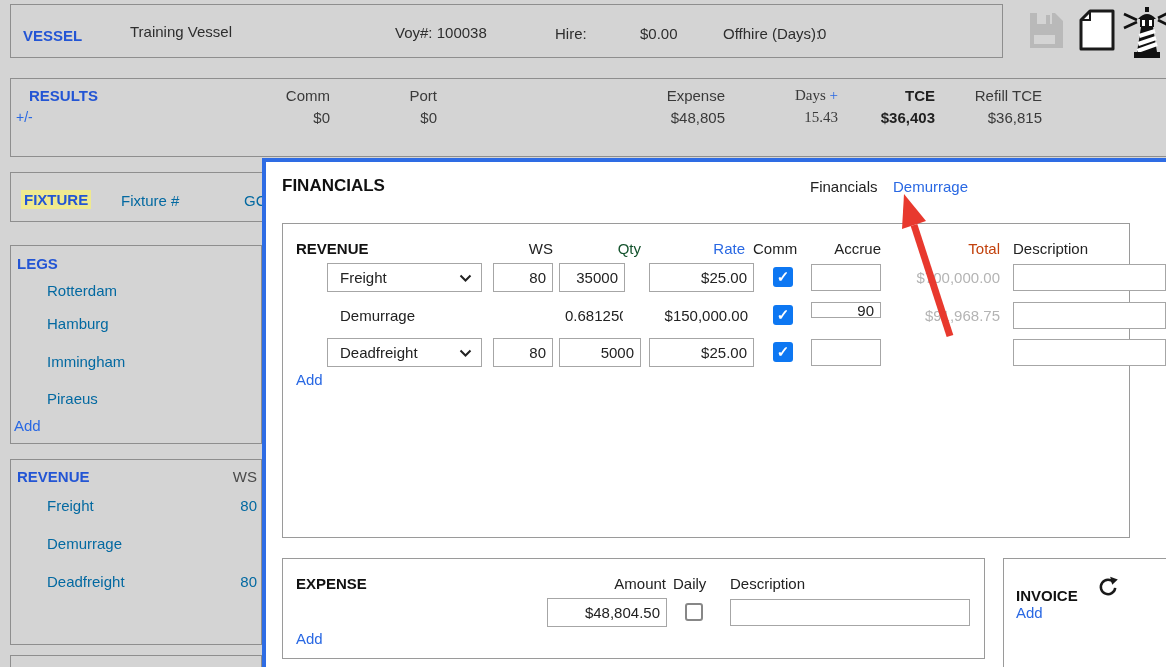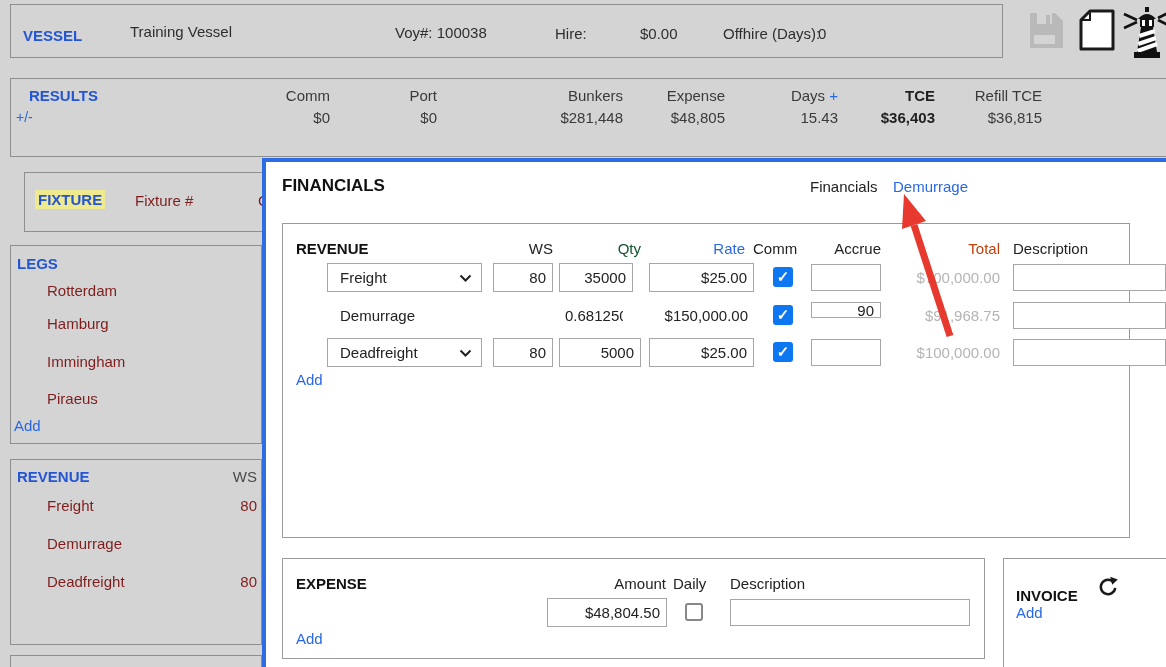--- a/index.html
+++ b/index.html
@@ -7,21 +7,21 @@
   .screen {
     position:relative; width:1166px; height:667px; overflow:hidden;
     background:#d4d4d4; font-family:"Liberation Sans",sans-serif;
     font-size:15px; color:#3a3a3a;
   }
   .abs { position:absolute; }
   .gbox { position:absolute; border:1px solid #8e8e8e; background:#d4d4d4; }
   .wbox { position:absolute; border:1px solid #9a9a9a; background:#fff; }
   .blue-bold { color:#2355d4; font-weight:bold; }
   .link { color:#2968e3; cursor:pointer; }
-  .grey { color:#7f1d1d; }
+  .grey { color:#0369a1; }
   .dark { color:#2e2e2e; }
   .bold { font-weight:bold; }
   .tr { text-align:right; }
   .muted { color:#b4b4b4; }
   .nowrap { white-space:nowrap; }
   .main-panel {
     position:absolute; left:262px; top:158px; width:908px; height:515px;
     background:#fff; border-top:4px solid #2e6ce4; border-left:4px solid #2e6ce4;
   }
   .tbox {
@@ -98,43 +98,39 @@
     <span class="abs link" style="left:5px; top:30px; font-size:14px;">+/-</span>
 
     <div class="col" style="left:219px; width:100px;">
       <span class="cl">Comm</span>
       <span class="cv">$0</span>
     </div>
     <div class="col" style="left:326px; width:100px;">
       <span class="cl">Port</span>
       <span class="cv">$0</span>
     </div>
-    <div class="col" style="left:492px; width:120px;">
-      <span class="cl">Bunkers</span>
-      <span class="cv">$281,448</span>
-    </div>
     <div class="col" style="left:604px; width:110px;">
       <span class="cl">Expense</span>
       <span class="cv">$48,805</span>
     </div>
-    <div class="col" style="left:717px; width:110px;">
+    <div class="col" style="left:717px; width:110px;font-family:Liberation Serif, serif;">
       <span class="cl"><span>Days</span> <span class="link">+</span></span>
       <span class="cv">15.43</span>
     </div>
     <div class="col bold" style="left:814px; width:110px; color:#1f1f1f;">
       <span class="cl">TCE</span>
       <span class="cv">$36,403</span>
     </div>
     <div class="col" style="left:901px; width:130px;">
       <span class="cl">Refill TCE</span>
       <span class="cv">$36,815</span>
     </div>
   </div>
 
-  <div class="gbox" style="left:10px; top:172px; width:300px; height:60px;margin-left:14px;">
+  <div class="gbox" style="left:10px; top:172px; width:300px; height:50px;">
     <span class="abs blue-bold hl" style="left:10px; top:17px;">FIXTURE</span>
     <span class="abs grey" style="left:110px; top:19px;">Fixture #</span>
     <span class="abs grey" style="left:233px; top:19px;">GC</span>
   </div>
 
   <div class="gbox" style="left:10px; top:245px; width:252px; height:199px;">
     <span class="abs blue-bold" style="left:6px; top:9px;">LEGS</span>
     <span class="abs grey" style="left:36px; top:36px;">Rotterdam</span>
     <span class="abs grey" style="left:36px; top:69px;">Hamburg</span>
     <span class="abs grey" style="left:36px; top:107px;">Immingham</span>
@@ -171,21 +167,21 @@
 
       <div class="fselect" style="left:44px; top:39px; width:155px;">
         <span>Freight</span>
         <span>
             <svg width="13" height="8" viewBox="0 0 13 8">
               <path d="M1.5 1.5 L6.5 6.5 L11.5 1.5" fill="none" stroke="#222" stroke-width="2"></path>
             </svg>
           </span>
       </div>
       <input class="tbox tr" style="left: 210px; top: 39px; width: 60px;" value="80">
-      <input class="tbox tr" style="left: 276px; top: 39px; width: 74px;" value="35000">
+      <input class="tbox tr" style="left: 276px; top: 39px; width: 66px;" value="35000">
       <input class="tbox tr" style="left: 366px; top: 39px; width: 105px;" value="$25.00">
       <div class="cb checked" style="left:490px; top:43px;"></div>
       <input class="tbox tr" style="left: 528px; top: 40px; width: 70px; height: 27px;" value="">
       <span class="abs tr muted lh29" style="left:580px; top:39px; width:137px;">$700,000.00</span>
       <input class="tbox" style="left: 730px; top: 40px; width: 153px; height: 27px;" value="">
 
       <span class="abs lh29" style="left:57px; top:77px; color:#222;">Demurrage</span>
       <span class="abs lh29 clip nowrap" style="left:282px; top:77px; width:58px; color:#222;">0.681250</span>
       <span class="abs tr lh29" style="left:340px; top:77px; width:125px; color:#222;">$150,000.00</span>
       <div class="cb checked" style="left:490px; top:81px;"></div>
@@ -199,21 +195,20 @@
             <svg width="13" height="8" viewBox="0 0 13 8">
               <path d="M1.5 1.5 L6.5 6.5 L11.5 1.5" fill="none" stroke="#222" stroke-width="2"></path>
             </svg>
           </span>
       </div>
       <input class="tbox tr" style="left: 210px; top: 114px; width: 60px;" value="80">
       <input class="tbox tr" style="left: 276px; top: 114px; width: 82px;" value="5000">
       <input class="tbox tr" style="left: 366px; top: 114px; width: 105px;" value="$25.00">
       <div class="cb checked" style="left:490px; top:118px;"></div>
       <input class="tbox tr" style="left: 528px; top: 115px; width: 70px; height: 27px;" value="">
-      <span class="abs tr muted lh29" style="left:580px; top:114px; width:137px;">$100,000.00</span>
       <input class="tbox" style="left: 730px; top: 115px; width: 153px; height: 27px;" value="">
 
       <span class="abs link" style="left:13px; top:147px;">Add</span>
     </div>
 
     <div class="wbox" style="left:16px; top:396px; width:703px; height:101px;">
       <span class="abs bold" style="left:13px; top:16px; color:#111;">EXPENSE</span>
       <span class="abs tr" style="left:283px; top:16px; width:100px; color:#222;">Amount</span>
       <span class="abs" style="left:390px; top:16px; color:#222;">Daily</span>
       <span class="abs" style="left:447px; top:16px; color:#222;">Description</span>

